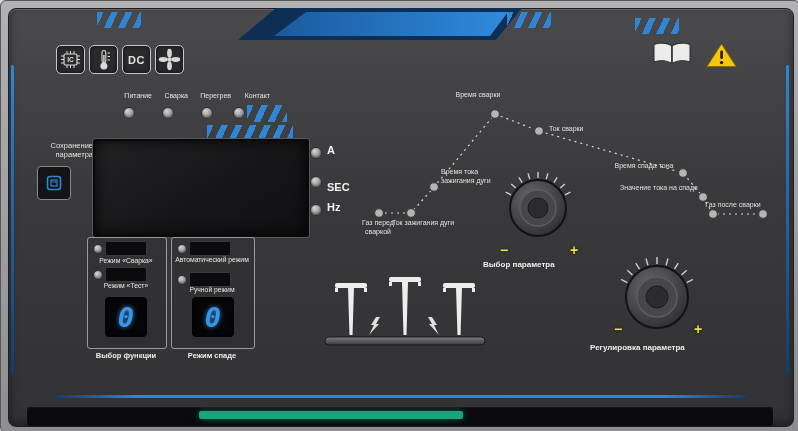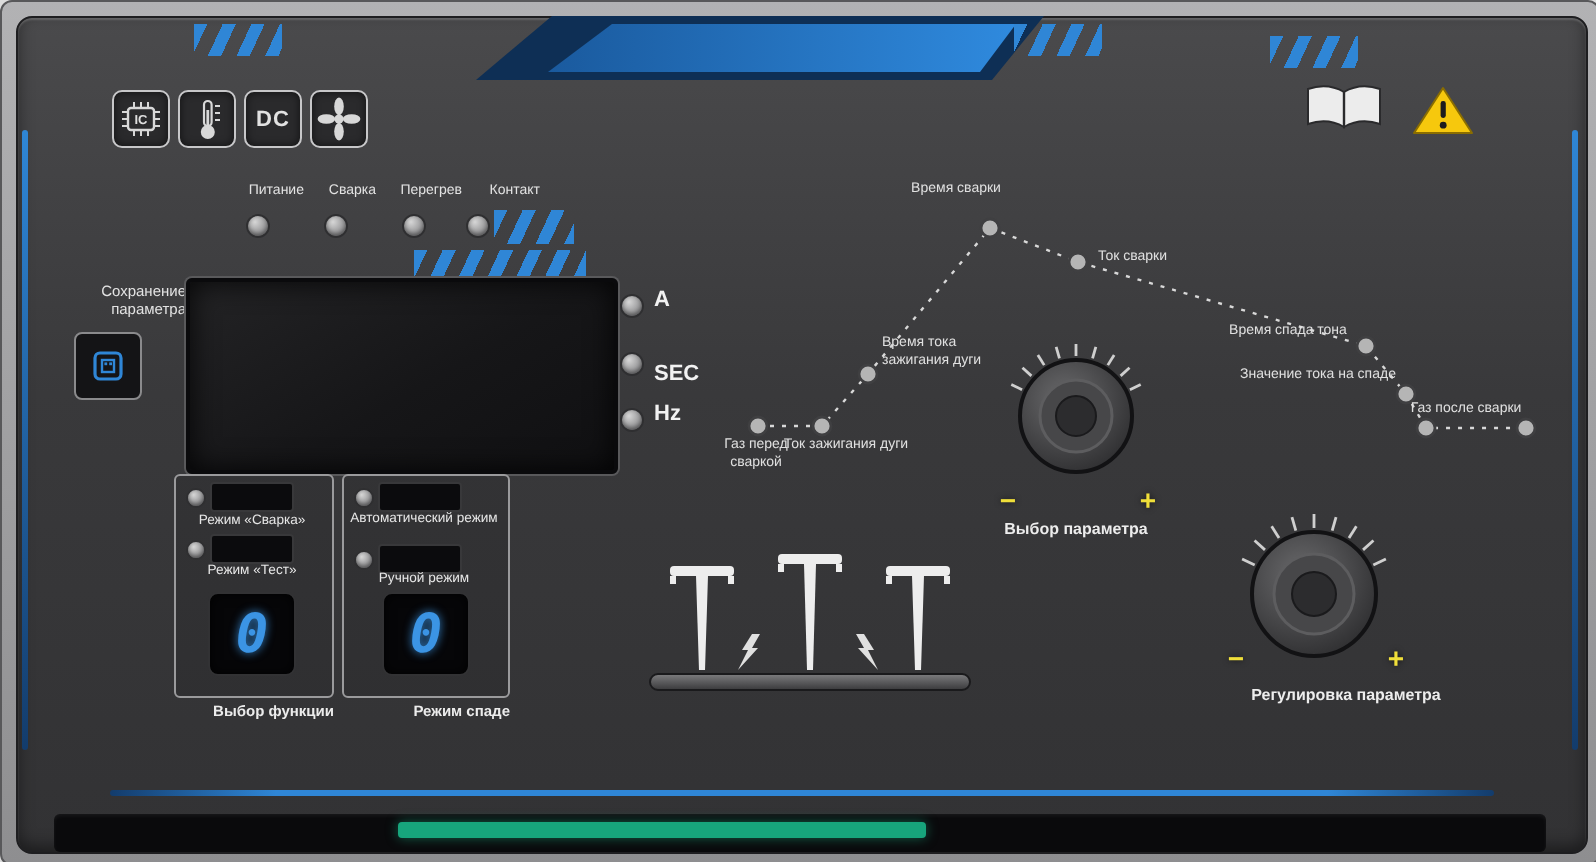--- a/index.html
+++ b/index.html
@@ -18,24 +18,24 @@
   .led8{width:8px;height:8px}
   .lcd{background:linear-gradient(150deg,#232325,#161618 55%,#101012);border:2px solid #0a0a0c;border-radius:3px;
        box-shadow:0 0 0 1px #59595b, inset 0 0 14px rgba(0,0,0,.85)}
   .unit-lbl{color:#f2f2f2;font-weight:bold;font-size:11px}
   .sub-panel{border:1px solid #9a9a9c;border-radius:3px;background:rgba(0,0,0,.08)}
   .mini-bar{background:#0b0b0d;border:1px solid #38383a;border-radius:2px}
   .p-label{font-size:6.8px;color:#e6e6e6;text-align:center;line-height:1.25}
   .digit-box{background:#060608;border:1px solid #323234;border-radius:5px;display:flex;align-items:center;justify-content:center;
              box-shadow:inset 0 0 6px rgba(0,0,0,.9)}
   .digit{font-family:"DejaVu Sans Mono",monospace;font-style:italic;font-weight:bold;font-size:27px;color:#3b94e4;text-shadow:0 0 5px rgba(59,148,228,.85)}
-  .cap{font-size:7.5px;font-weight:bold;color:#ececec;text-align:right}
+  .cap{font-size:7.5px;font-weight:bold;color:#ececec;text-align:center}
   .seq-lbl{font-size:7px;color:#e0e0e0;line-height:1.22;text-align:center}
   .pm{font-size:14px;font-weight:bold;color:#f0df3a;text-align:center;text-shadow:0 0 3px rgba(0,0,0,.6)}
-  .knob-lbl{font-size:8px;font-weight:bold;color:#ededed;text-align:center}
+  .knob-lbl{font-size:8px;font-weight:bold;color:#ededed;}
   .blue-vline{background:linear-gradient(180deg,#2f86d6,#133c6c);border-radius:2px}
   .blue-hline{background:linear-gradient(90deg,#133c6c,#2f86d6 12%,#2f86d6 88%,#133c6c);border-radius:2px}
   .bottom-bar{background:#0a0a0c;border-radius:3px;box-shadow:inset 0 1px 2px rgba(255,255,255,.06)}
   .green-seg{background:#17a57c;border-radius:2px;box-shadow:0 0 6px rgba(23,165,124,.55)}
   .tal{text-align:left}
 </style>
 </head>
 <body>
 
 <div class="device">
@@ -275,15 +275,15 @@
       <line x1="44" y1="4" x2="44" y2="11" transform="rotate(32 44 44)"></line>
         <line x1="44" y1="4" x2="44" y2="11" transform="rotate(48 44 44)"></line>
       <line x1="44" y1="4" x2="44" y2="11" transform="rotate(64 44 44)"></line>
     </g>
     <circle cx="44" cy="44" r="31" fill="url(#kg2)" stroke="#121214" stroke-width="2"></circle>
     <circle cx="44" cy="44" r="20" fill="#474749" stroke="#5d5d5f" stroke-width="1.5"></circle>
     <circle cx="44" cy="44" r="11" fill="#2c2c2e" stroke="#1a1a1c" stroke-width="1"></circle>
   </svg>
   <div class="abs pm" style="left:608px;top:320px;width:18px">−</div>
   <div class="abs pm" style="left:688px;top:320px;width:18px">+</div>
-  <div class="abs knob-lbl" style="left:606px;top:342px;width:132px">Регулировка параметра</div>
+  <div class="abs knob-lbl" style="left:589px;top:342px;width:132px">Регулировка параметра</div>
 
 </div>
 
 </body></html>

